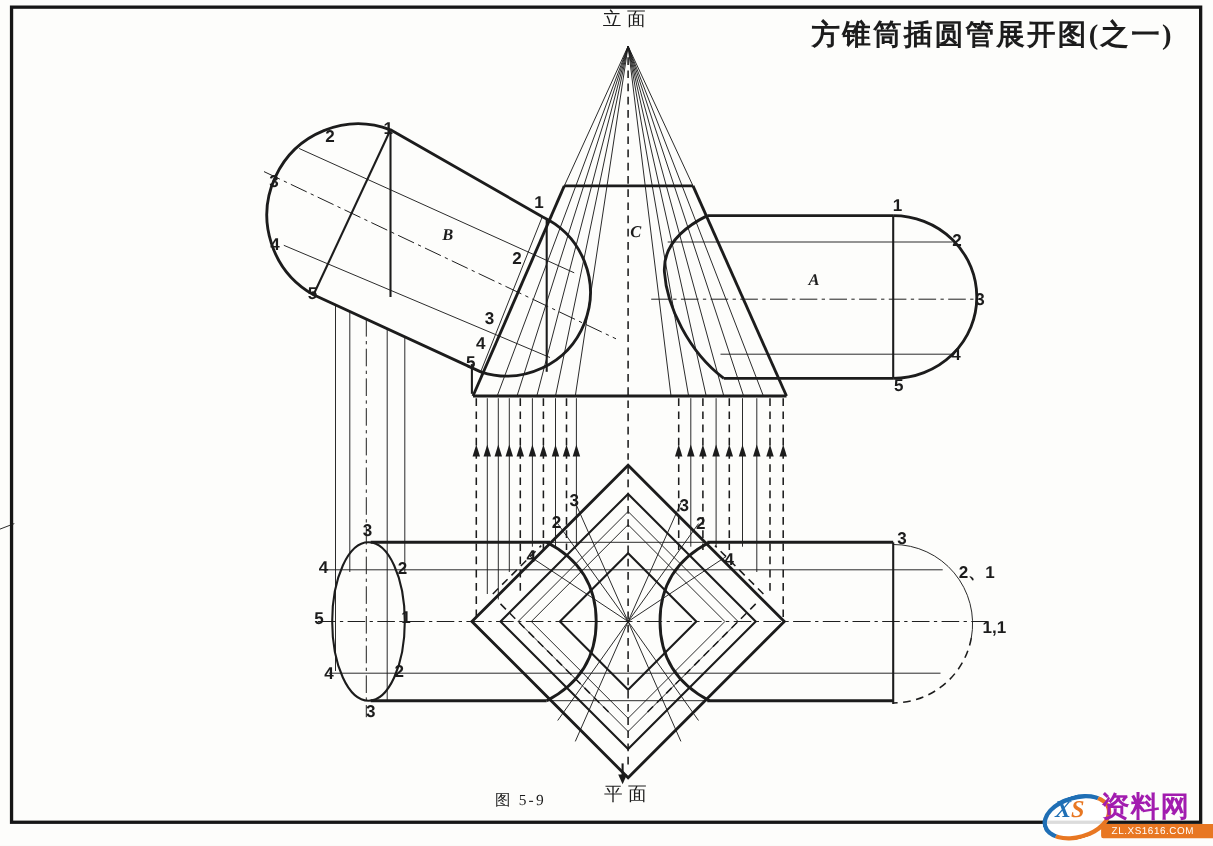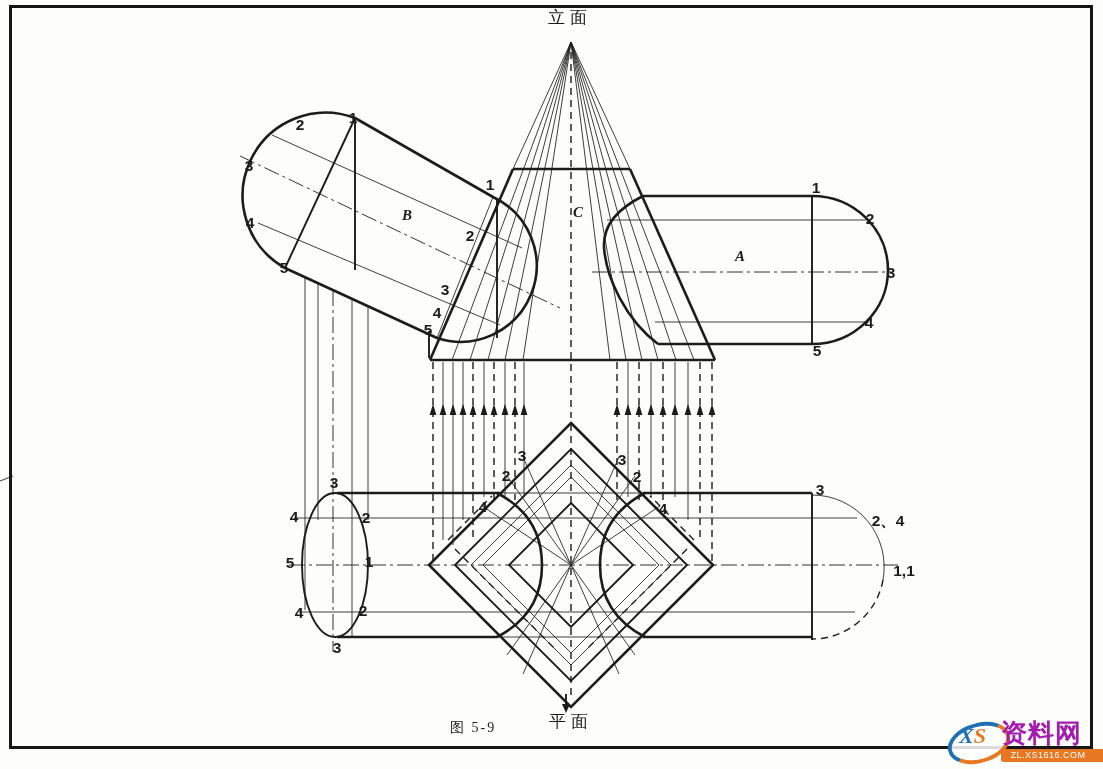--- a/index.html
+++ b/index.html
@@ -190,20 +190,21 @@
       <line class="da" x1="687" y1="549" x2="586" y2="650"></line>
       <line class="da" x1="448" y1="540" x2="492" y2="496"></line>
       <line class="da" x1="694" y1="540" x2="650" y2="496"></line>
 
       <line class="da" x1="571" y1="424" x2="571" y2="700" stroke-dasharray="10 6"></line>
       <line class="md" x1="566" y1="694" x2="566" y2="705"></line>
       <polygon class="fill" points="562,704 570,704 566,713"></polygon>
     </g>
   </svg>
 
+  <div class="title">方锥筒插圆管展开图(之一)</div>
   <div class="view-label elev">立面</div>
   <div class="view-label plan">平面</div>
   <div class="fig-caption">图 5-9</div>
   <div id="labels">
       <span class="pt" style="left: 300px; top: 125px;">2</span>
       <span class="pt" style="left: 353px; top: 118px;">1</span>
       <span class="pt" style="left: 249px; top: 166px;">3</span>
       <span class="pt" style="left: 250px; top: 223px;">4</span>
       <span class="pt" style="left: 284px; top: 268px;">5</span>
       <span class="pt" style="left: 490px; top: 185px;">1</span>
@@ -224,21 +225,21 @@
       <span class="pt" style="left: 663px; top: 509px;">4</span>
       <span class="pt" style="left: 334px; top: 483px;">3</span>
       <span class="pt" style="left: 294px; top: 517px;">4</span>
       <span class="pt" style="left: 366px; top: 518px;">2</span>
       <span class="pt" style="left: 290px; top: 563px;">5</span>
       <span class="pt" style="left: 369px; top: 562px;">1</span>
       <span class="pt" style="left: 299px; top: 613px;">4</span>
       <span class="pt" style="left: 363px; top: 611px;">2</span>
       <span class="pt" style="left: 337px; top: 648px;">3</span>
       <span class="pt" style="left: 820px; top: 490px;">3</span>
-      <span class="pt" style="left: 888px; top: 521px;">2、4</span>
+      <span class="pt" style="left: 888px; top: 521px;">2、1</span>
       <span class="pt" style="left: 904px; top: 571px;">1,1</span>
       <span class="part" style="left: 407px; top: 215px;">B</span>
       <span class="part" style="left: 578px; top: 212px;">C</span>
       <span class="part" style="left: 740px; top: 256px;">A</span>
     </div>
 
   <div class="wm">
     <div class="wm-ellipse"></div>
     <div class="wm-xs"><span class="x">X</span><span class="s">S</span></div>
     <div class="wm-right">

